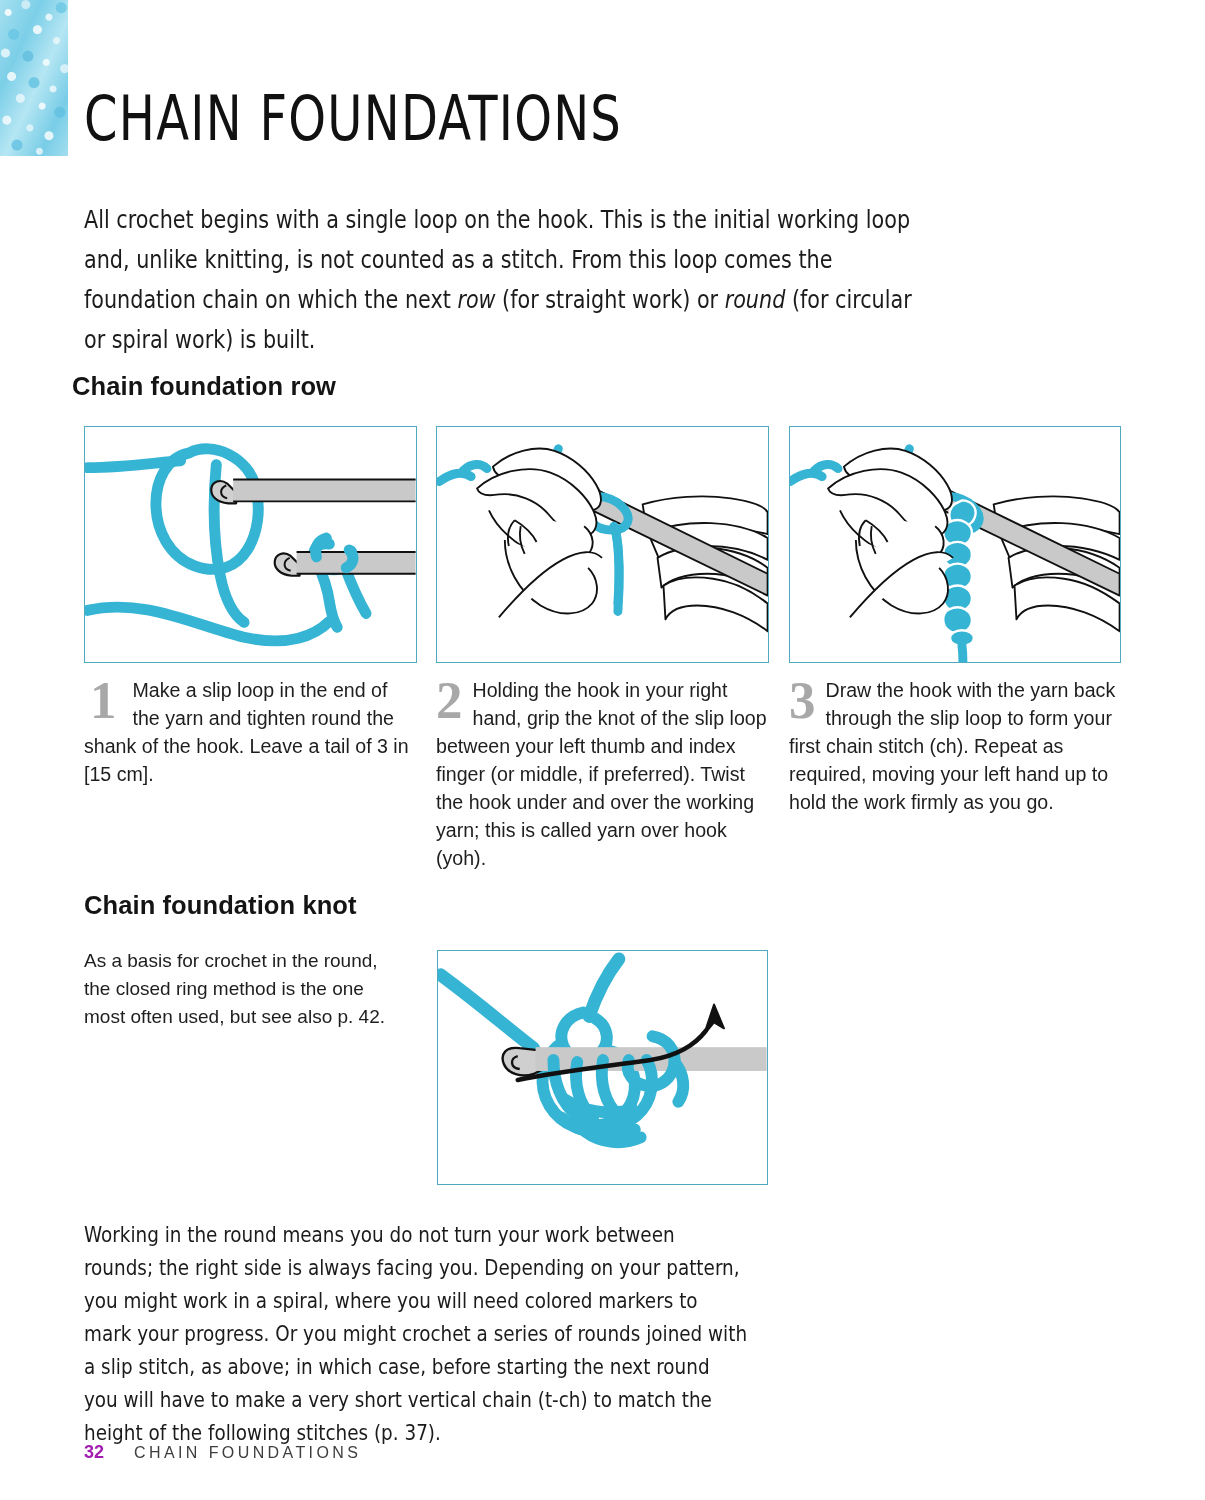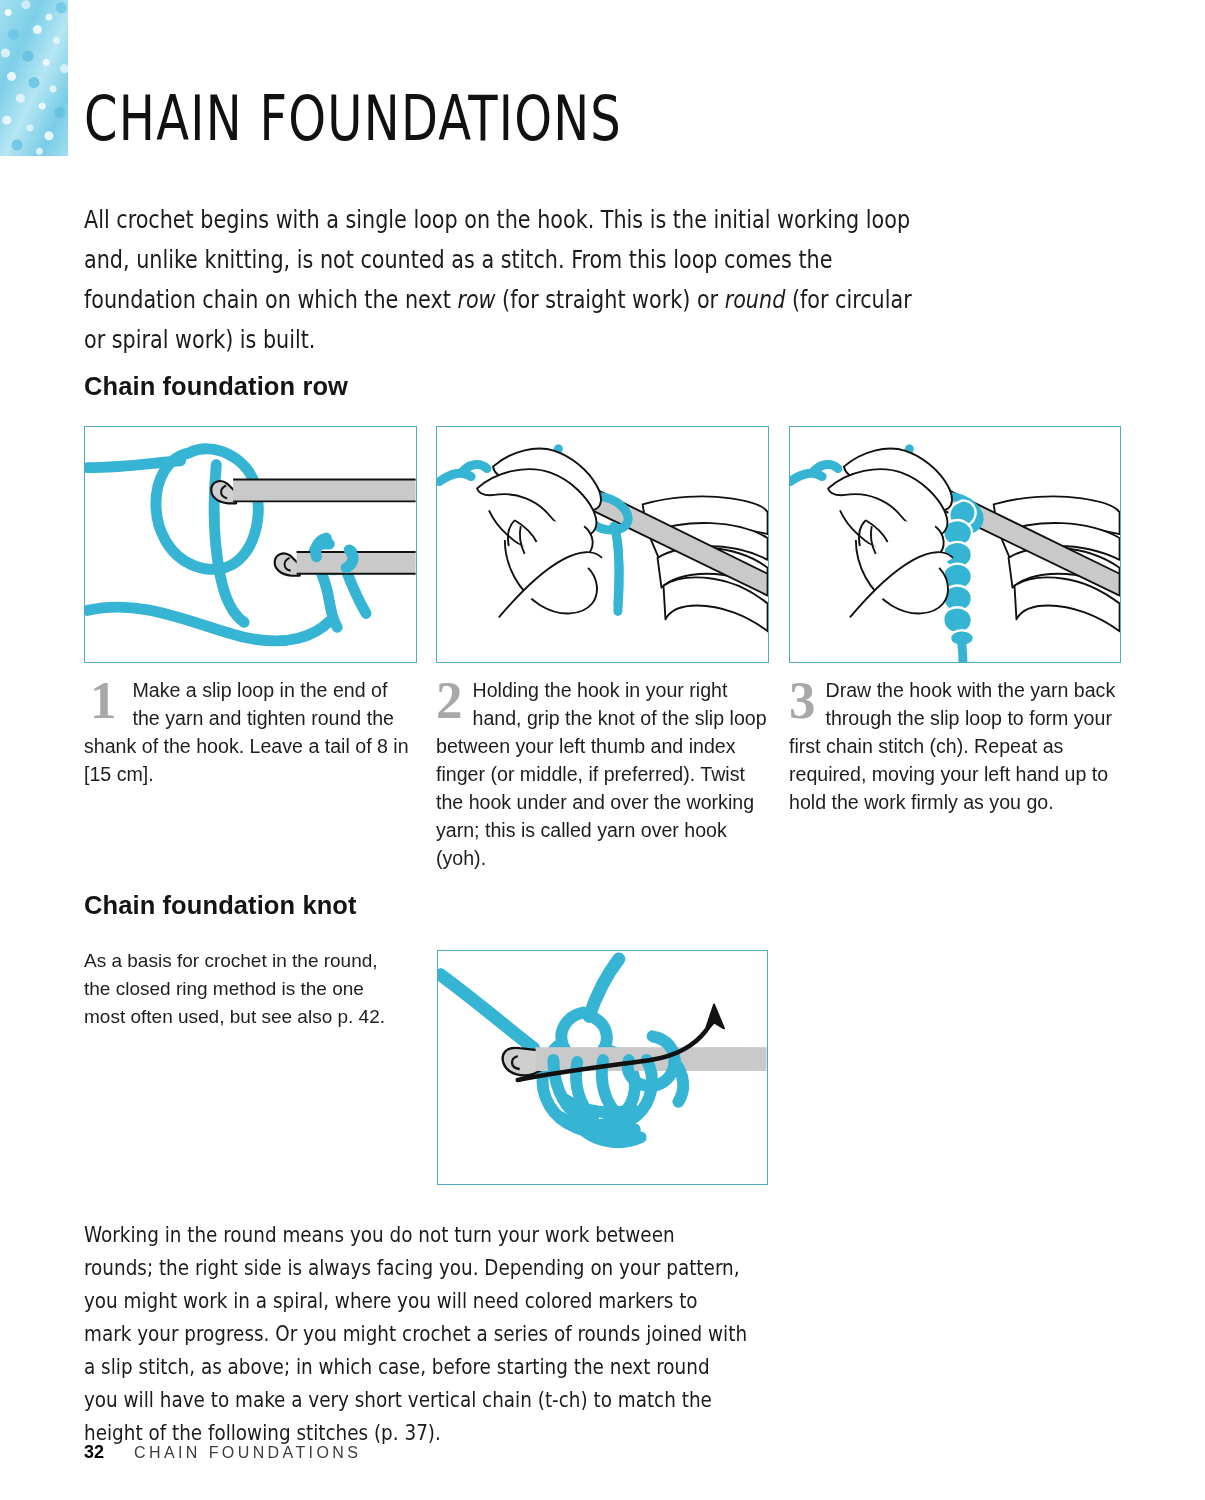--- a/index.html
+++ b/index.html
@@ -84,21 +84,21 @@
 
   
   .section-h {
     position: absolute;
     font-family: "Liberation Sans", sans-serif;
     font-weight: bold;
     font-size: 25.5px;
     color: #141414;
     letter-spacing: .1px;
   }
-  #h-row  { left: 84px; top: 372px; }
+  #h-row  { left: 72px; top: 372px; }
   #h-ring { left: 84px; top: 891px; }
 
   
   .figure {
     position: absolute;
     border: 1.4px solid #4fa9bf;
     background: #ffffff;
     box-sizing: border-box;
     overflow: hidden;
   }
@@ -165,21 +165,21 @@
     left: 84px;
     top: 1442px;
     display: flex;
     align-items: baseline;
     gap: 30px;
   }
   .footer .pg {
     font-family: "Liberation Sans", sans-serif;
     font-weight: bold;
     font-size: 18px;
-    color: #000000;
+    color: #a21caf;
   }
   .footer .run {
     font-family: "Liberation Sans", sans-serif;
     font-size: 16px;
     letter-spacing: 3.4px;
     color: #3d3d3d;
   }
 </style>
 </head>
 <body>
@@ -311,21 +311,21 @@
     </g>
     <g fill="none" stroke="#111" stroke-width="1.9">
       <path d="M76 94 C86 100 94 108 98 116"></path>
       <path d="M76 94 C70 100 68 110 70 120"></path>
       <path d="M82 100 C80 110 82 120 86 128"></path>
     </g>
   </svg>
 </div>
 
 <div class="step" id="step1">
-  <span class="num one">1</span><span>Make a slip loop in the end of the yarn and tighten round the shank of the hook. Leave a tail of 8 in [15 cm].</span>
+  <span class="num one">1</span><span>Make a slip loop in the end of the yarn and tighten round the shank of the hook. Leave a tail of 3 in [15 cm].</span>
 </div>
 <div class="step" id="step2">
   <span class="num">2</span><span>Holding the hook in your right hand, grip the knot of the slip loop between your left thumb and index finger (or middle, if preferred). Twist the hook under and over the working yarn; this is called yarn over hook (yoh).</span>
 </div>
 <div class="step" id="step3">
   <span class="num">3</span><span>Draw the hook with the yarn back through the slip loop to form your first chain stitch (ch). Repeat as required, moving your left hand up to hold the work firmly as you go.</span>
 </div>
 
 <div class="section-h" id="h-ring">Chain foundation knot</div>
 

